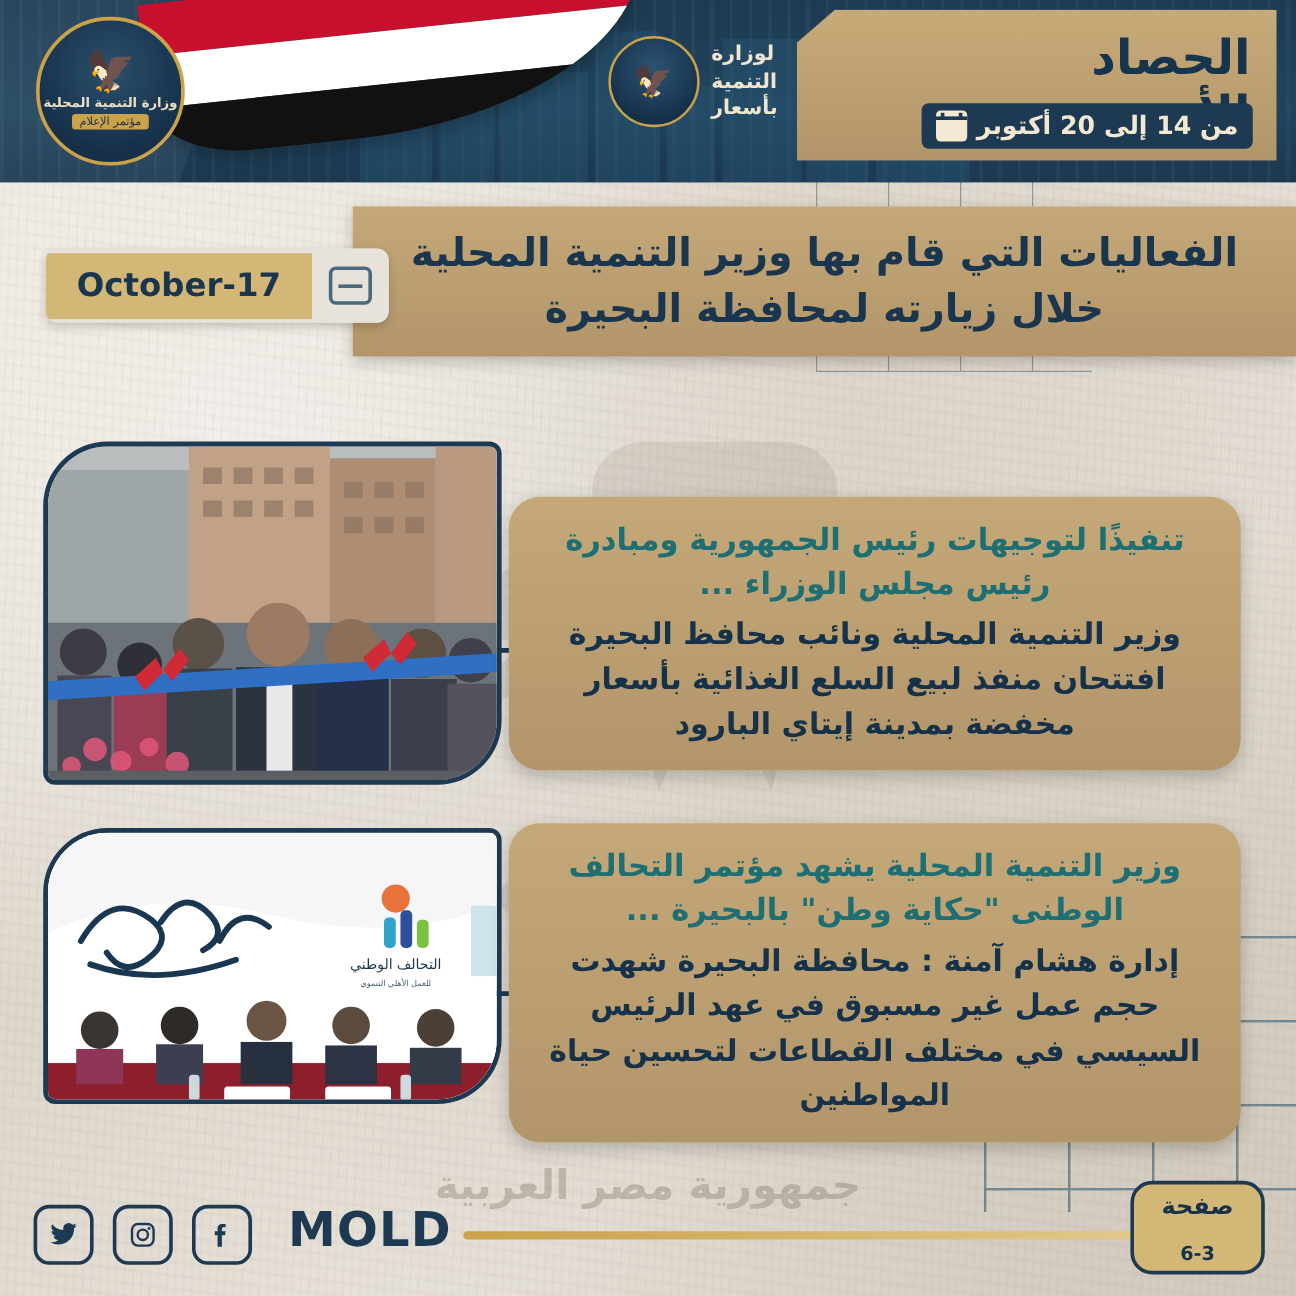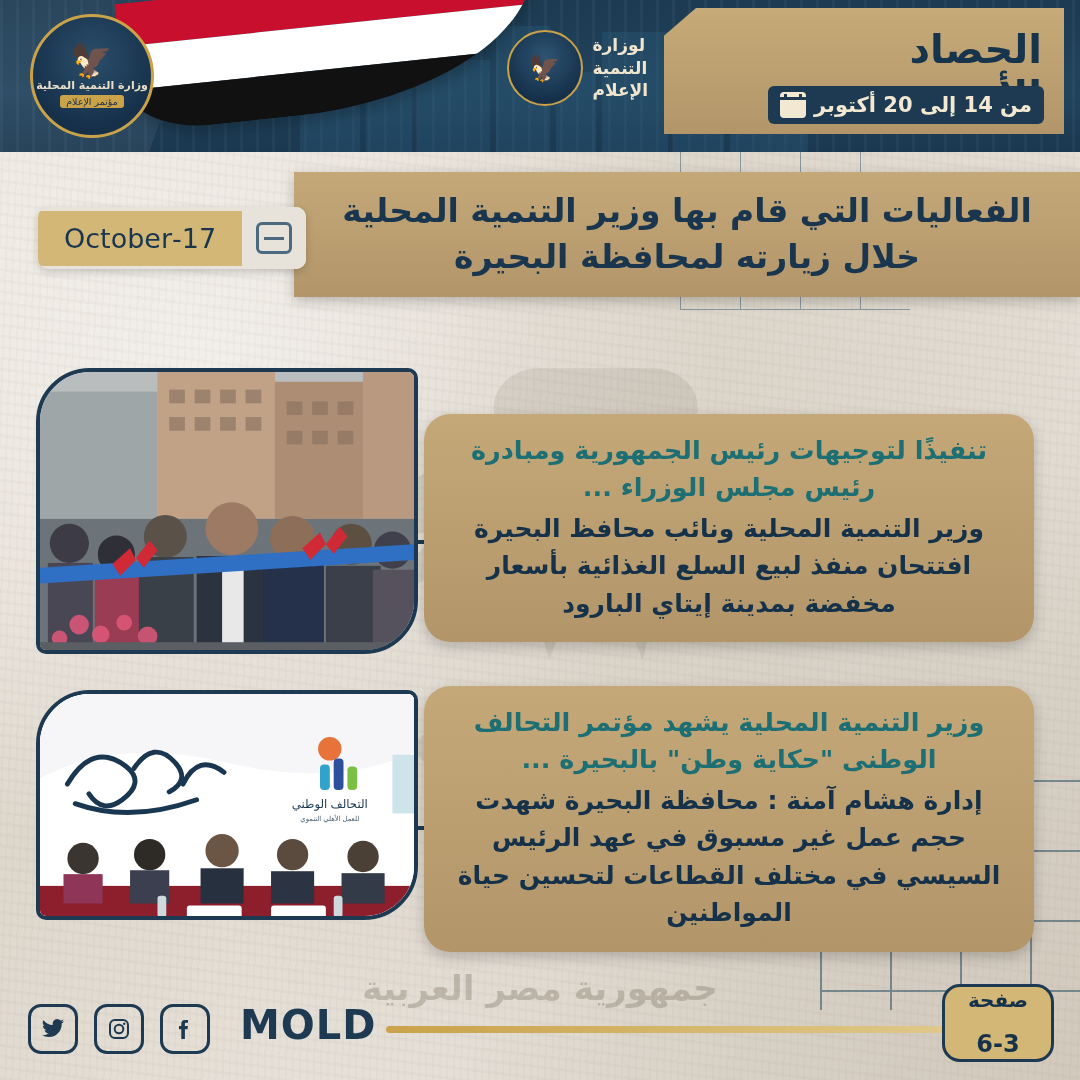--- a/index.html
+++ b/index.html
@@ -134,21 +134,21 @@
     font-size:33px; line-height:1.38; color:#19364e; font-weight:bold;
   }
   
   .date-tag{
     position:absolute; top:207px; left:38px;
     display:flex; align-items:center; gap:0;
     background:#e8e3da; border-radius:10px; box-shadow:0 3px 8px rgba(0,0,0,.18);
     overflow:hidden;
   }
   .date-tag .txt{
-    background:#d3b777; color:#19364e; font-size:27px; font-weight:normal;
+    background:#d3b777; color:#19364e; font-size:27px; font-weight:bold;
     padding:12px 26px;
   }
   .date-tag .ic{
     width:64px; height:62px; display:flex; align-items:center; justify-content:center;
     background:#e8e3da;
   }
   .ic-box{ width:36px;height:32px;border:3px solid #4b6a80;border-radius:6px;position:relative;}
   .ic-box::after{content:"";position:absolute;left:5px;right:5px;top:12px;height:3px;background:#4b6a80;}
 
   
@@ -209,21 +209,21 @@
     border-radius:4px;
   }
   .page-badge{
     position:absolute; right:26px; bottom:18px; width:112px; height:78px;
     border:3px solid #1d3a52; border-radius:18px;
     background:#d3b777; color:#15324a;
     display:flex;flex-direction:column;align-items:center;justify-content:center;
     font-weight:bold;
   }
   .page-badge .w{ font-size:20px; }
-  .page-badge .n{ font-size:24px; margin-top:18px;}
+  .page-badge .n{ font-size:16px; margin-top:18px;}
 </style>
 </head>
 <body>
 
 <div class="bg"></div>
 
 <svg class="watermark" viewBox="0 0 200 200">
   <g fill="#6d6354">
     <path d="M100 22c-9 0-15 6-15 13 0 5 3 8 6 10-14 2-28 9-40 20-6 6-11 13-14 20 10-6 21-10 32-11-8 6-14 14-17 24 9-8 20-13 31-15-6 8-9 17-9 27 7-10 17-17 27-21-2 9-1 18 2 27 3-9 8-17 15-23 7 6 12 14 15 23 3-9 4-18 2-27 10 4 20 11 27 21 0-10-3-19-9-27 11 2 22 7 31 15-3-10-9-18-17-24 11 1 22 5 32 11-3-7-8-14-14-20-12-11-26-18-40-20 3-2 6-5 6-10 0-7-6-13-15-13z"></path>
     <rect x="60" y="140" width="80" height="9" rx="4"></rect>
@@ -274,21 +274,21 @@
   <div class="emblem">
     <div class="eagle">🦅</div>
     <div class="l1">وزارة التنمية المحلية</div>
     <div class="l2">مؤتمر الإعلام</div>
   </div>
 
   <div class="ministry">
     <div class="mlabel">
       <div>لوزارة</div>
       <div>التنمية</div>
-      <div>الإعلام</div>
+      <div>بأسعار</div>
     </div>
     <div class="mcircle">🦅</div>
   </div>
 
   <div class="title-wrap">
     <div class="gold-panel"></div>
     <div class="weekly-title">الحصاد الأسبوعي</div>
     <div class="date-chip">
       <span>من 14 إلى 20 أكتوبر</span>
       <span class="cal-icon"></span>

